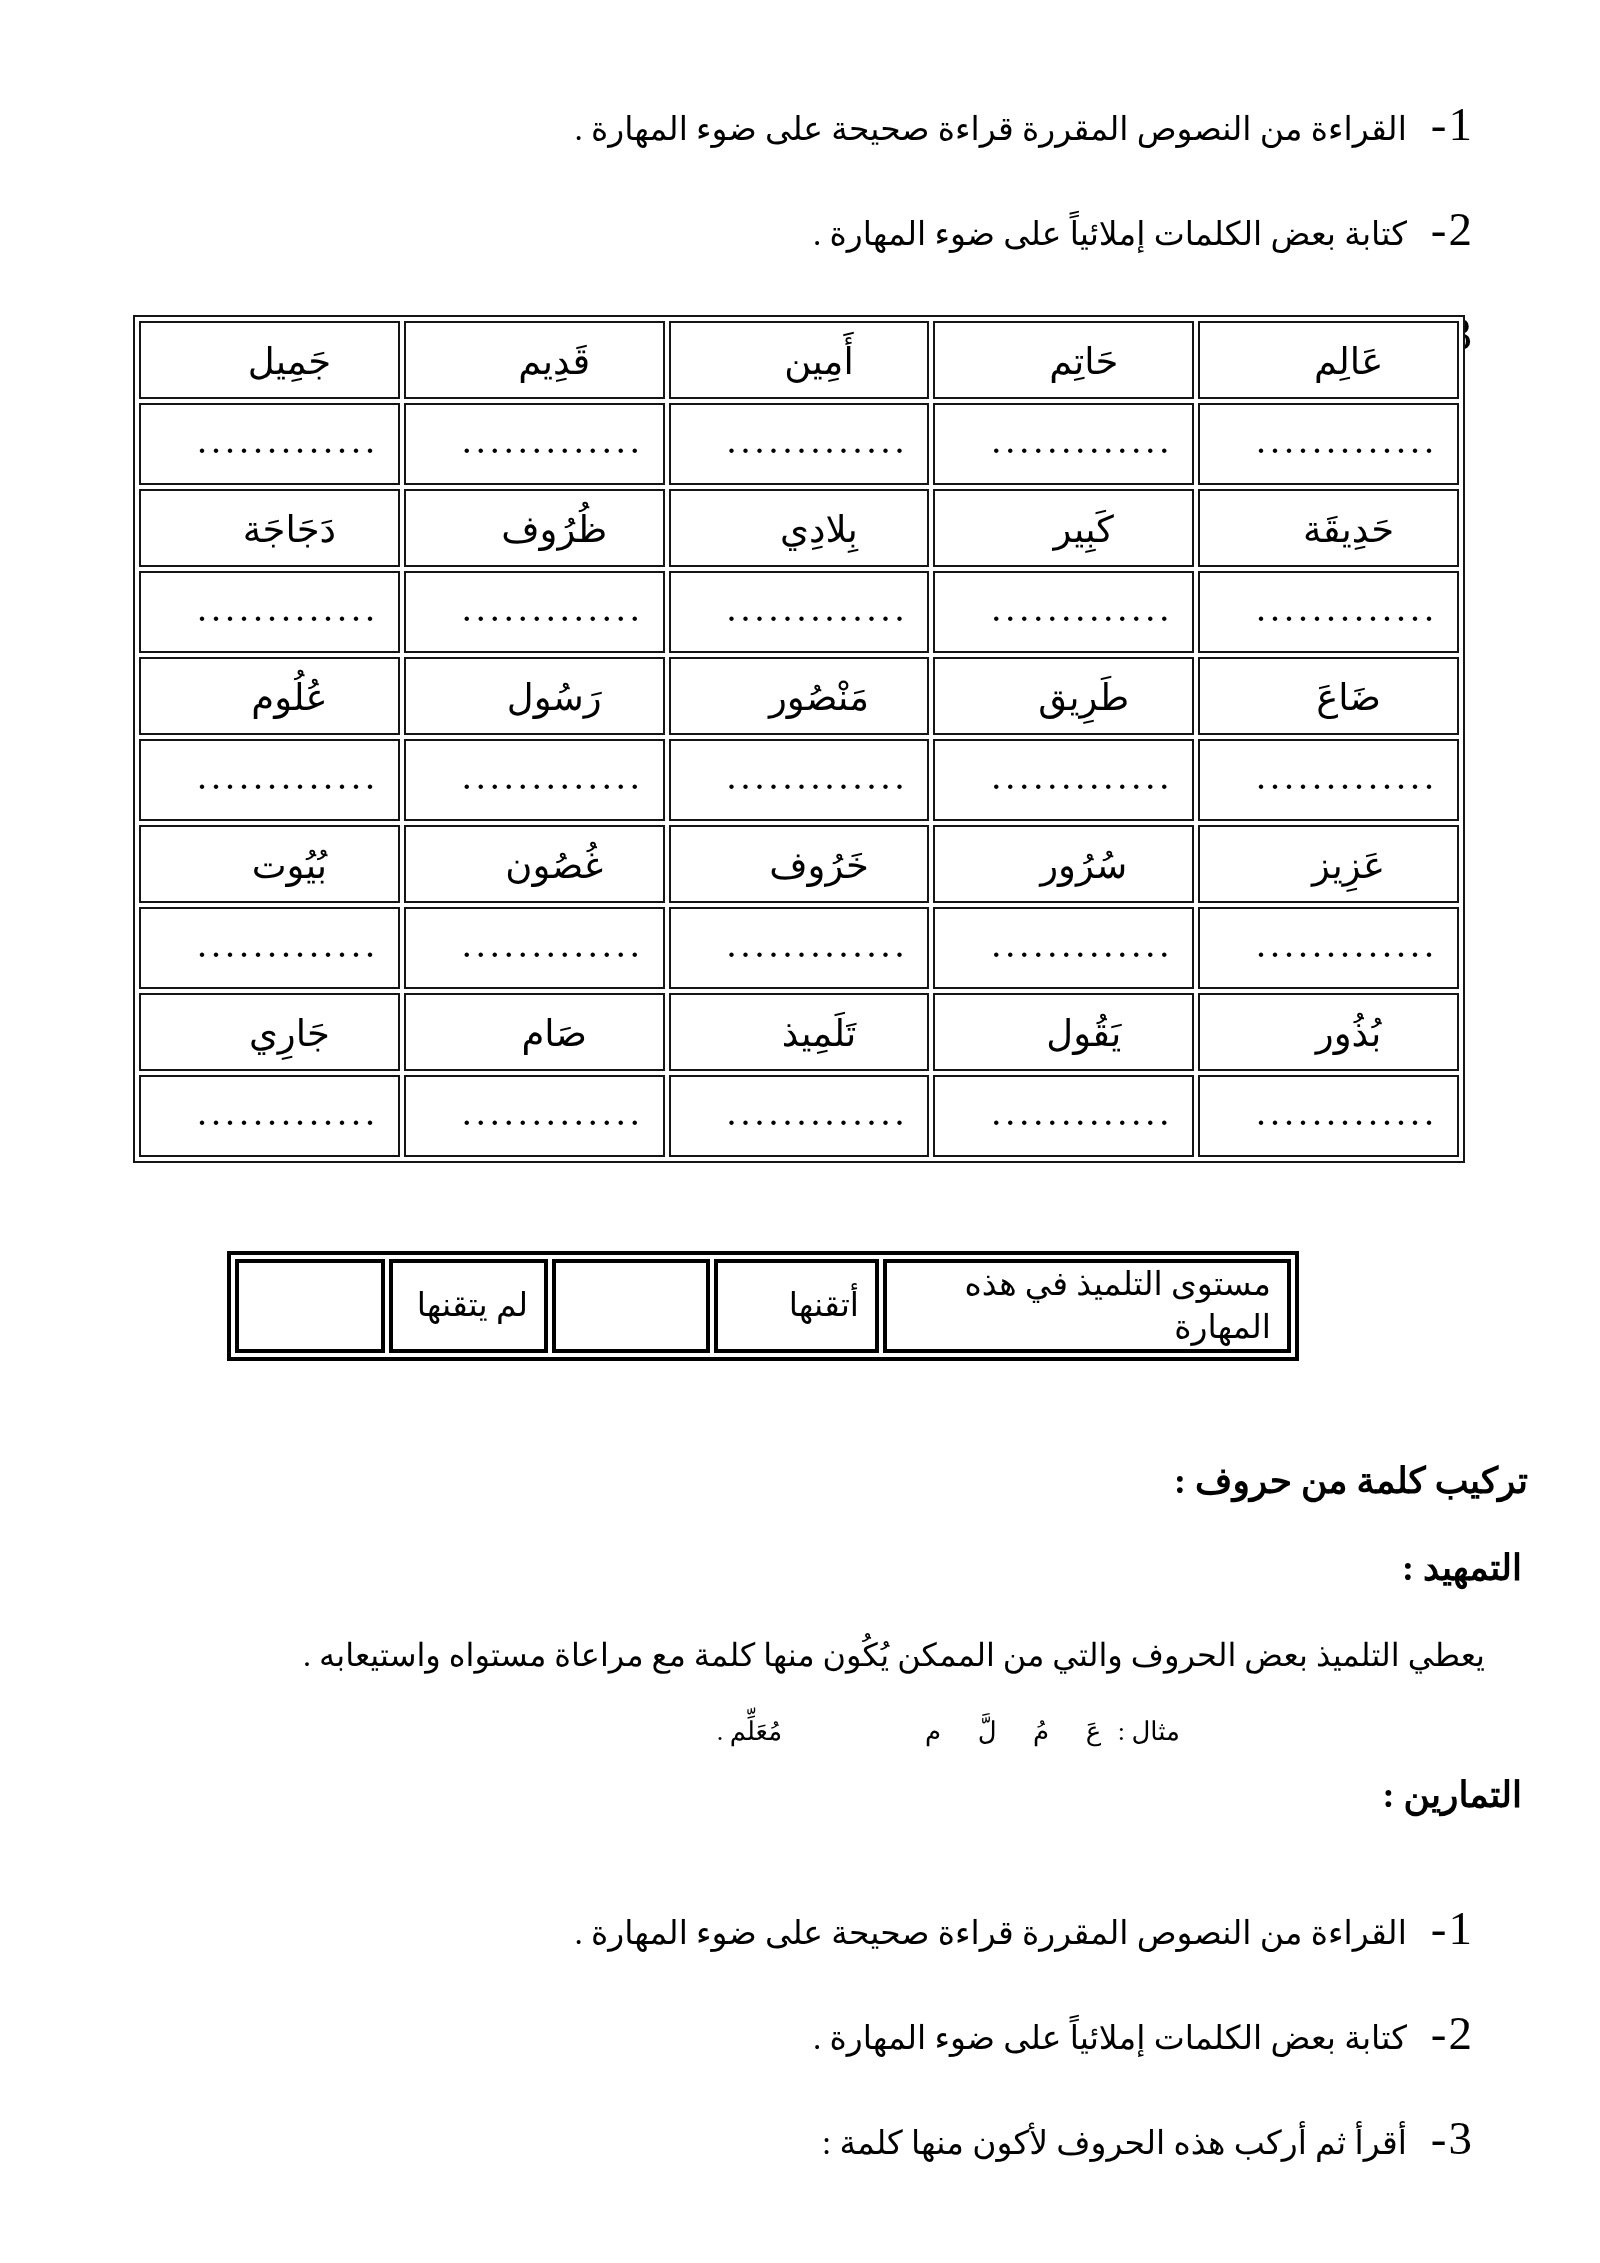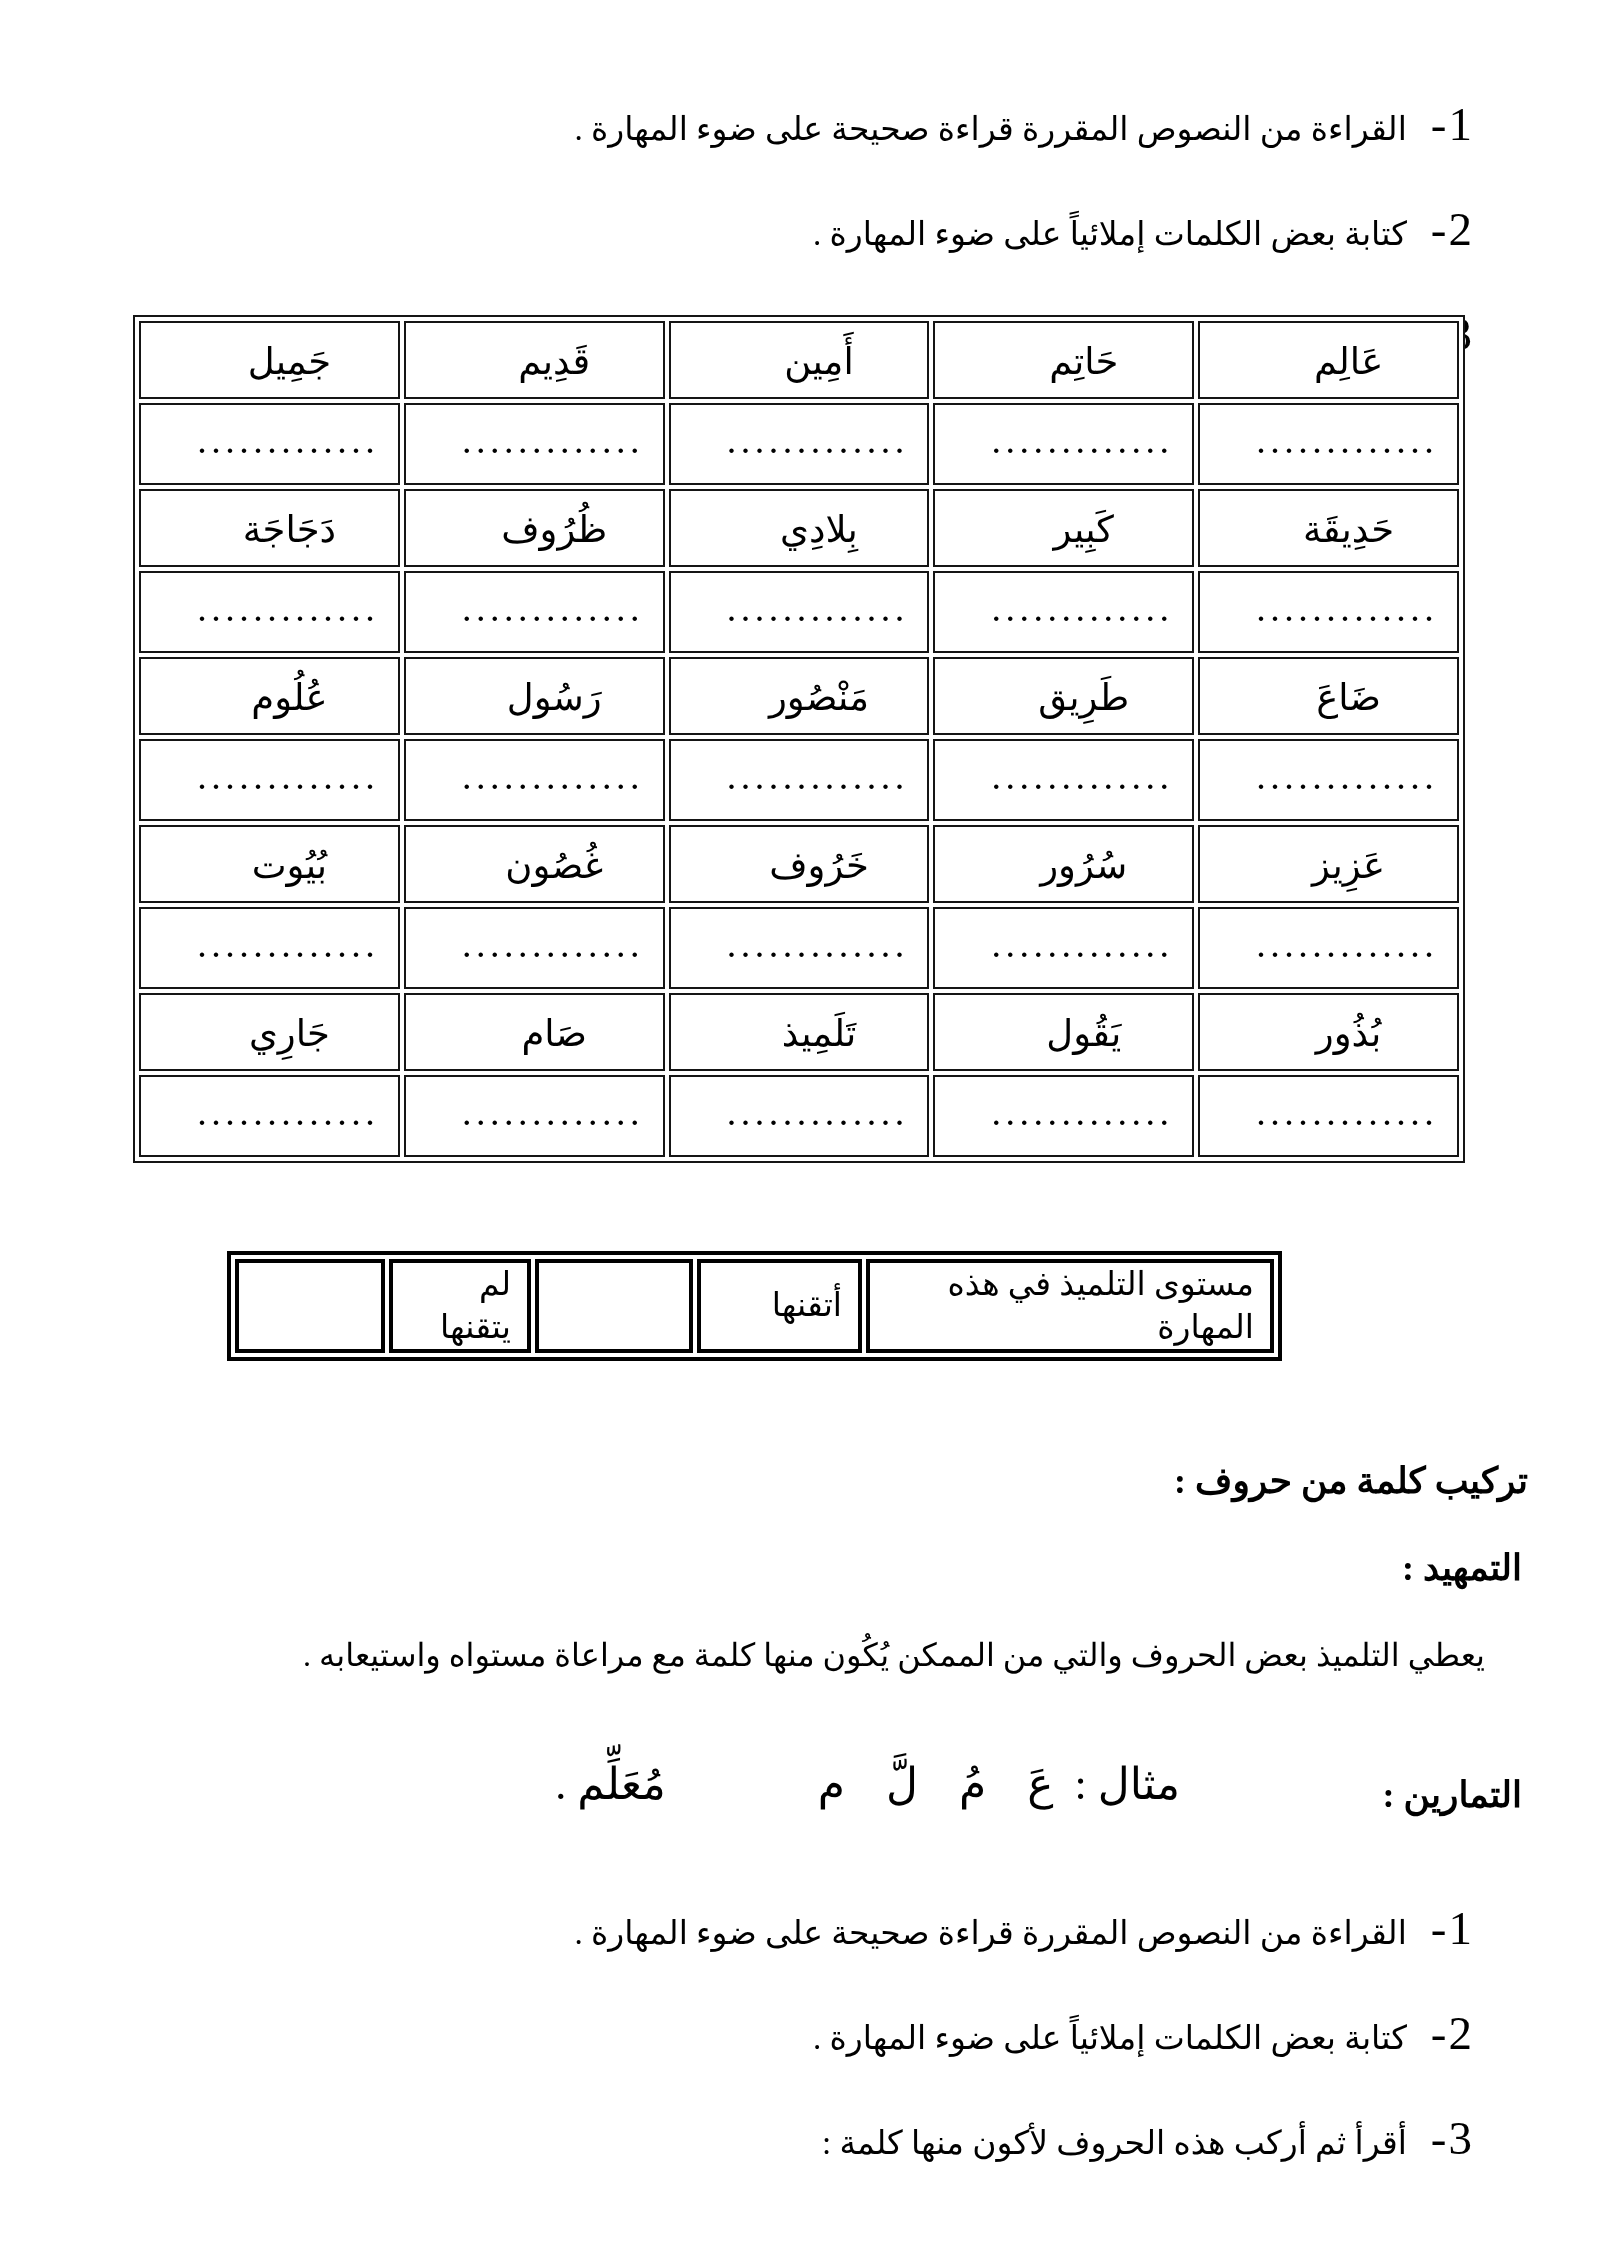--- a/index.html
+++ b/index.html
@@ -82,21 +82,21 @@
     height: 88px;
     font-size: 33px;
     vertical-align: middle;
     text-align: right;
     padding: 0 16px;
     line-height: 1.3;
   }
   .level-table td.c0 { width: 408px; }
   .level-table td.c1 { width: 165px; }
   .level-table td.c2 { width: 158px; }
-  .level-table td.c3 { width: 142px; }
+  .level-table td.c3 { width: 159px; }
   .level-table td.c4 { width: 150px; }
 
   
   .h-bold {
     position: absolute;
     font-size: 36px;
     font-weight: bold;
     line-height: 1.3;
   }
   .underlined {
@@ -108,24 +108,23 @@
   .paragraph {
     position: absolute;
     font-size: 32px;
     line-height: 1.6;
     width: 1400px;
     text-align: right;
   }
 
   .example-line {
     position: absolute;
-    font-size: 44px;
+    font-size: 26px;
     line-height: 1.5;
     white-space: nowrap;
-    margin-top: 40px;
   }
   .example-letters { word-spacing: 30px; margin-right: 10px; }
   .example-gap { display: inline-block; width: 130px; }
 </style>
 </head>
 <body>
 
 <div class="page">
 
   <div class="num-list" style="top:76px; right:126px;">

